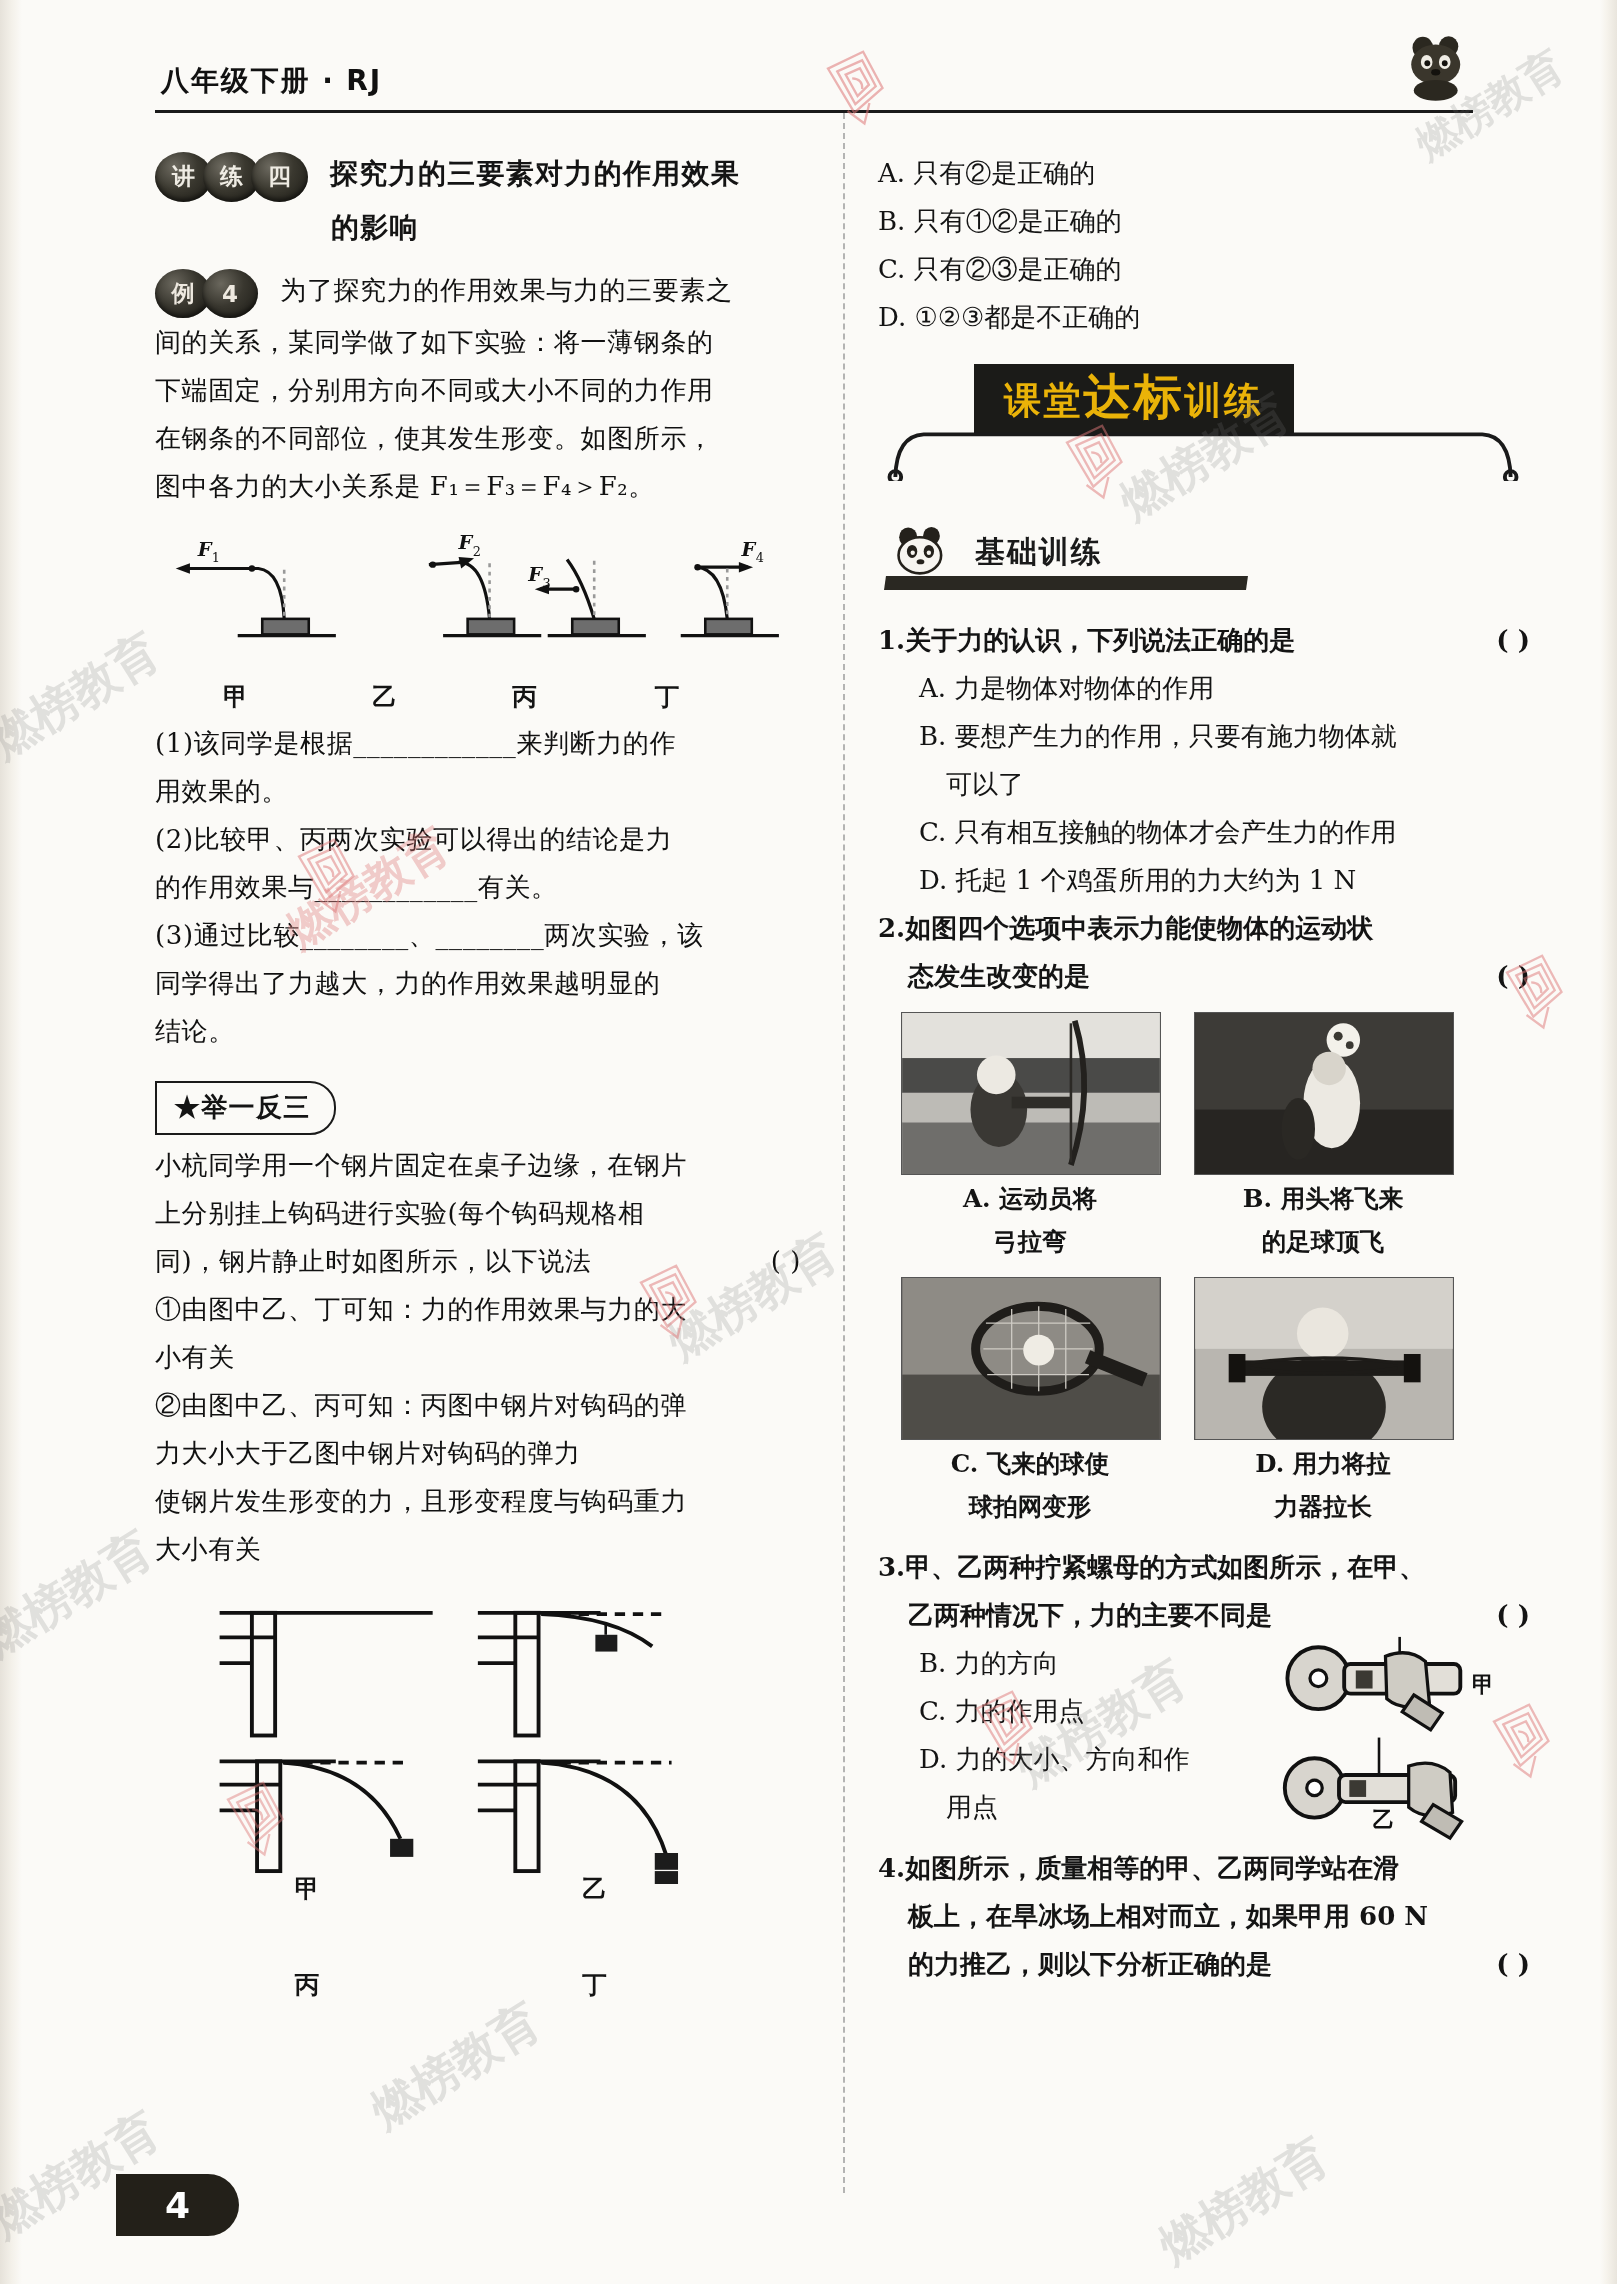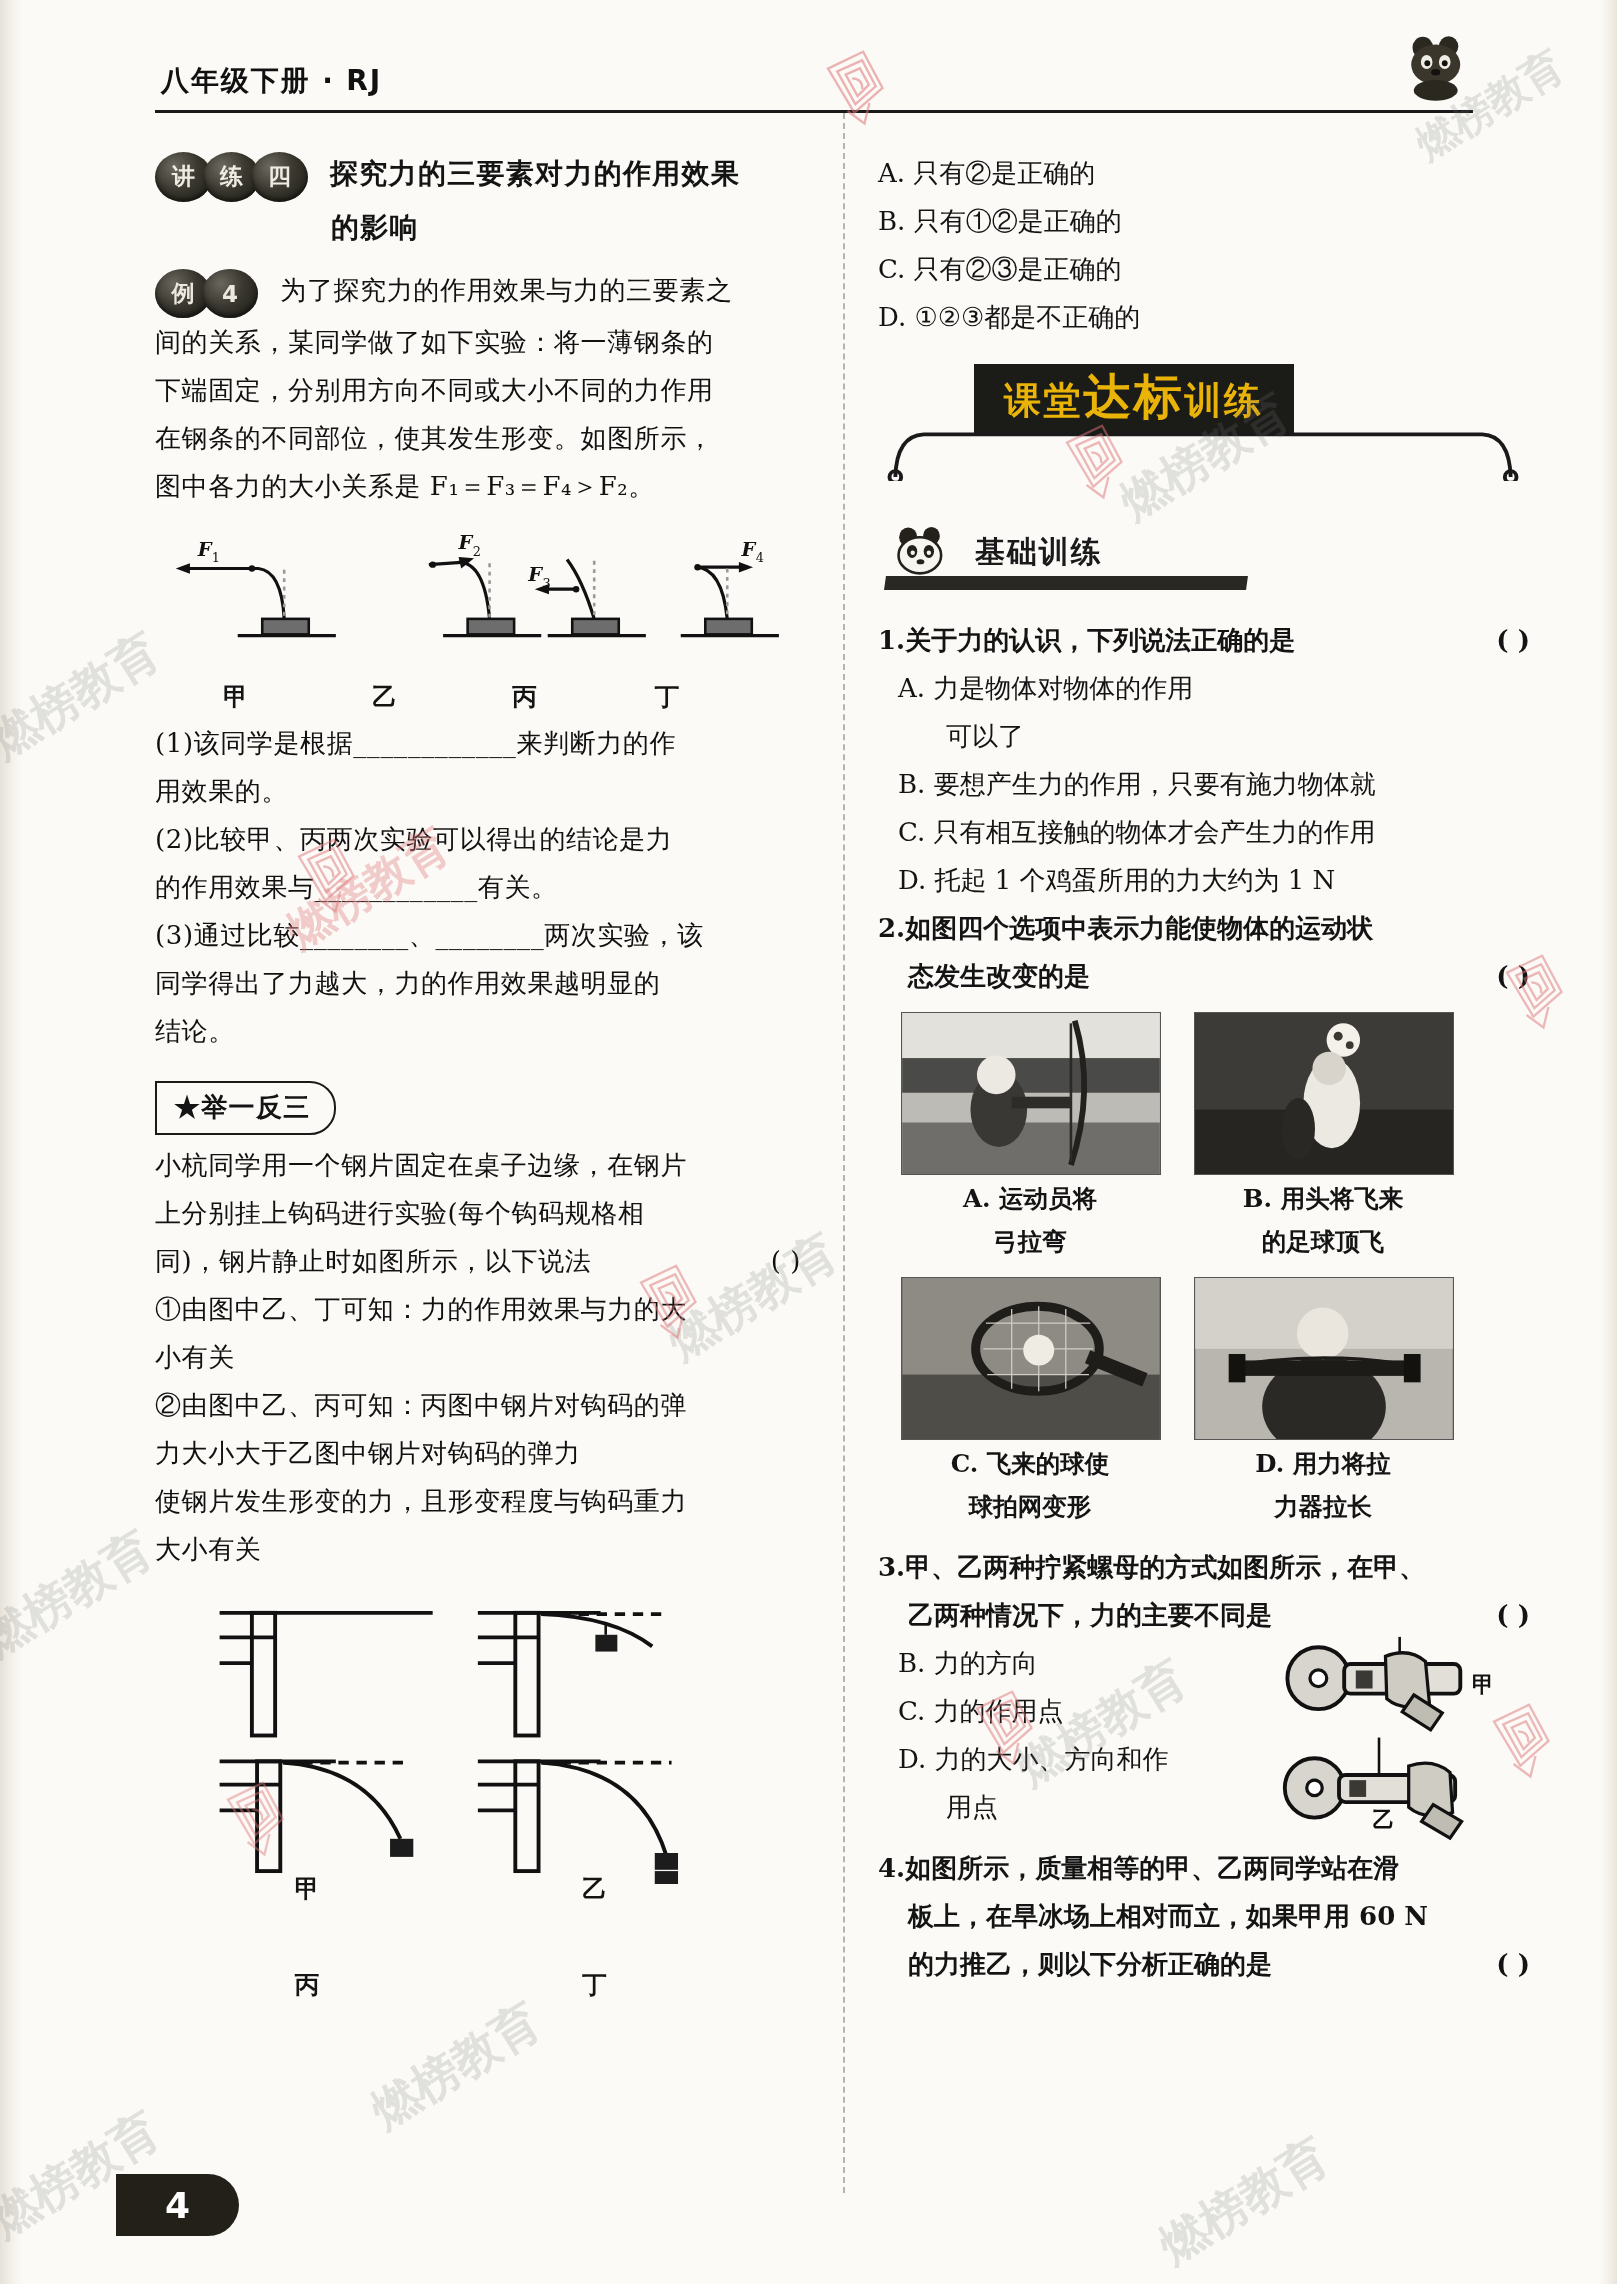--- a/index.html
+++ b/index.html
@@ -28,21 +28,21 @@
   
   .col{position:absolute;top:149px;}
   #colL{left:155px;width:646px;}
   #colR{left:878px;width:652px;}
   .divider{position:absolute;left:843px;top:113px;height:2080px;
       border-left:2.6px dashed #8a8a8a;opacity:.62;}
 
   
   .p{font-size:26px;line-height:48px;letter-spacing:0.6px;
      font-family:"DejaVu Serif","Liberation Serif",serif;color:#111;}
-  .opt{font-size:26px;line-height:48px;margin-left:20px;
+  .opt{font-size:26px;line-height:48px;margin-left:41px;
      font-family:"DejaVu Serif","Liberation Serif",serif;}
   .q{font-size:26px;line-height:48px;font-weight:bold;
      font-family:"DejaVu Serif","Liberation Serif",serif;}
   .qnum{font-weight:bold;}
 
   
   .beadrow{display:flex;align-items:flex-start;gap:14px;}
   .beads{position:relative;width:161px;height:50px;flex:none;margin-top:2.6px;}
   .bead{position:absolute;top:0;width:57px;height:50px;border-radius:50%;
      background:radial-gradient(circle at 34% 30%,#6d6a60 0%,#3a382f 45%,#1c1b16 100%);
@@ -334,22 +334,22 @@
       </svg>
       <div class="plate"></div>
       <div class="lbl">基础训练</div>
     </div>
 
     <div class="q" style="display:flex;justify-content:space-between;">
       <span><span class="qnum">1.</span><span>关于力的认识，下列说法正确的是</span></span>
       <span>(       )</span>
     </div>
     <div class="opt">A. 力是物体对物体的作用</div>
+    <div class="opt">B. 要想产生力的作用，只要有施力物体就</div>
     <div class="opt" style="margin-left:68px;">可以了</div>
-    <div class="opt">B. 要想产生力的作用，只要有施力物体就</div>
     <div class="opt">C. 只有相互接触的物体才会产生力的作用</div>
     <div class="opt">D. 托起 1 个鸡蛋所用的力大约为 1 N</div>
 
     <div class="q">
       <span class="qnum">2.</span><span>如图四个选项中表示力能使物体的运动状</span>
     </div>
     <div class="q" style="display:flex;justify-content:space-between;margin-left:30px;">
       <span>态发生改变的是</span>
       <span>(       )</span>
     </div>

